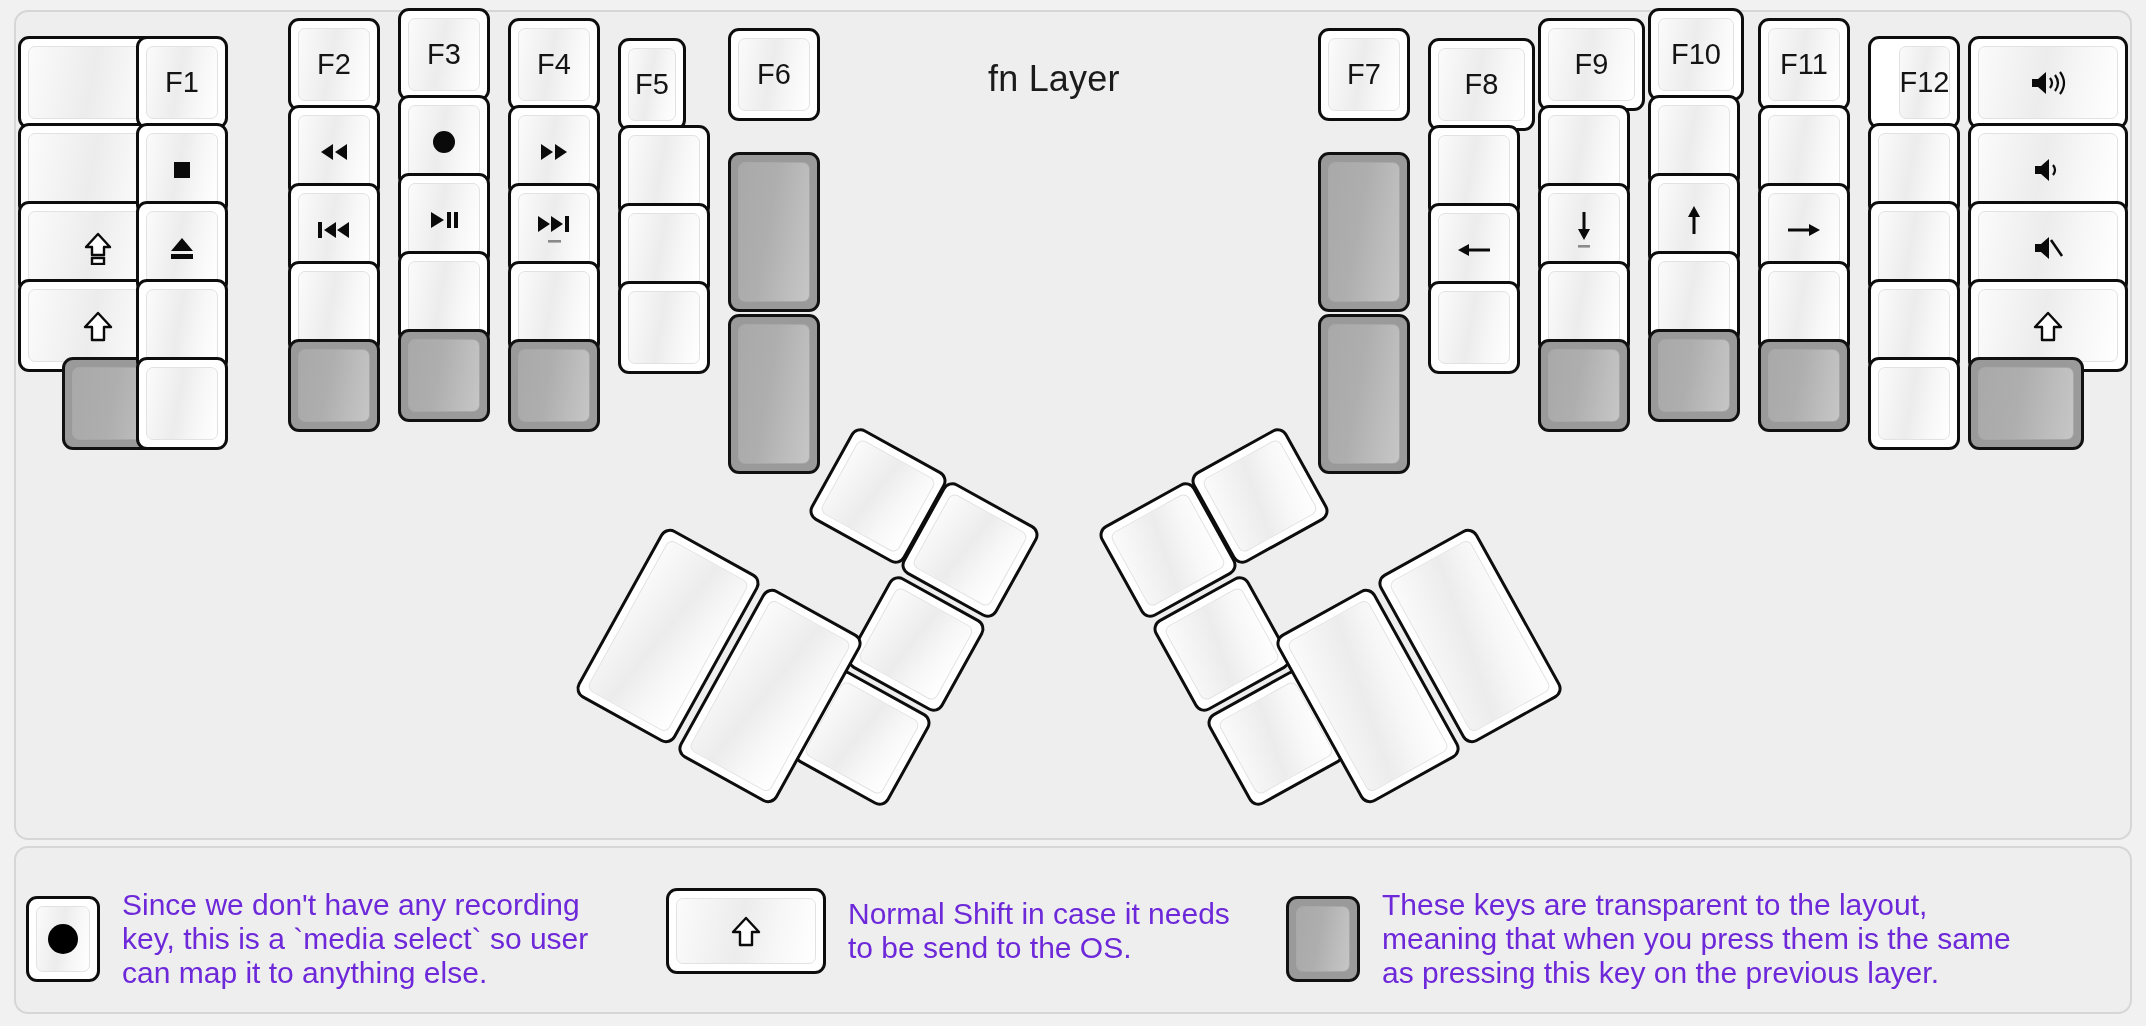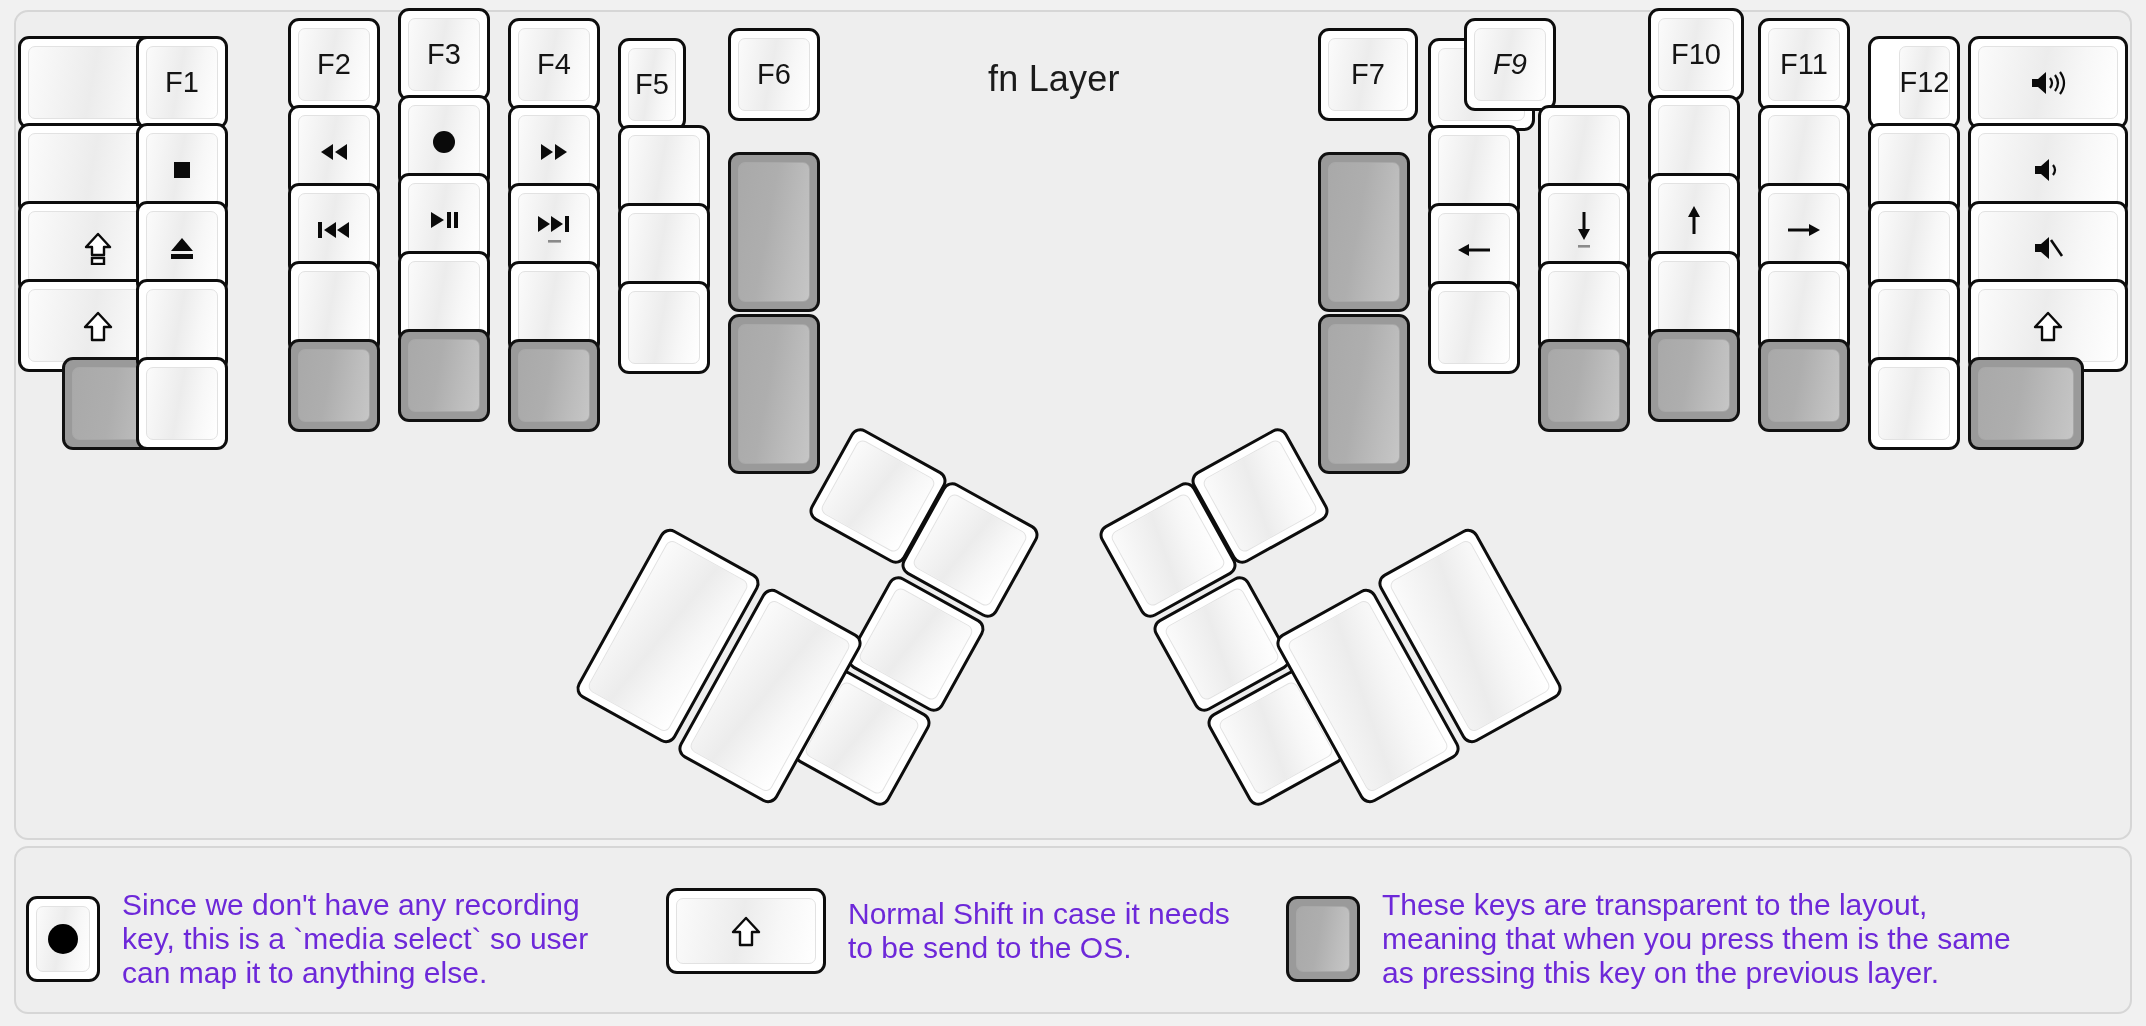--- a/index.html
+++ b/index.html
@@ -274,21 +274,21 @@
   <div class="thumb key" style="left:808px;top:686px;width:108px;height:104px;transform:rotate(29deg);">
       <div class="cap"></div>
     </div>
   <div class="thumb key" style="left:612px;top:540px;width:112px;height:192px;transform:rotate(29deg);">
       <div class="cap"></div>
     </div>
   <div class="thumb key" style="left:714px;top:600px;width:112px;height:192px;transform:rotate(29deg);">
       <div class="cap"></div>
     </div>
 
-  <div class="key" style="left:1318px;top:28px;width:100px;height:93px;">
+  <div class="key" style="left:1318px;top:28px;width:92px;height:93px;">
       <div class="cap">
       <span class="lbl">F7</span>
       </div>
     </div>
   <div class="key trans" style="left:1318px;top:152px;width:92px;height:160px;">
       <div class="cap"></div>
     </div>
   <div class="key trans" style="left:1318px;top:314px;width:92px;height:160px;">
       <div class="cap"></div>
     </div>
@@ -306,21 +306,21 @@
       <svg width="38" height="22" viewBox="0 0 38 22">
         <line x1="35" y1="11" x2="8" y2="11" stroke="#0a0a0a" stroke-width="3"></line>
         <path d="M3 11 L14 5 V17 Z" fill="#0a0a0a"></path>
         </svg>
       </div>
     </div>
   <div class="key" style="left:1428px;top:281px;width:92px;height:93px;">
       <div class="cap"></div>
     </div>
 
-  <div class="key" style="left:1464px;top:18px;width:92px;height:93px;font-style:italic;">
+  <div class="key" style="left:1538px;top:18px;width:107px;height:93px;">
       <div class="cap">
       <span class="lbl">F9</span>
       </div>
     </div>
   <div class="key" style="left:1538px;top:105px;width:92px;height:93px;">
       <div class="cap"></div>
     </div>
   <div class="key" style="left:1538px;top:183px;width:92px;height:93px;">
       <div class="cap">
       <svg width="26" height="40" viewBox="0 0 26 40">

